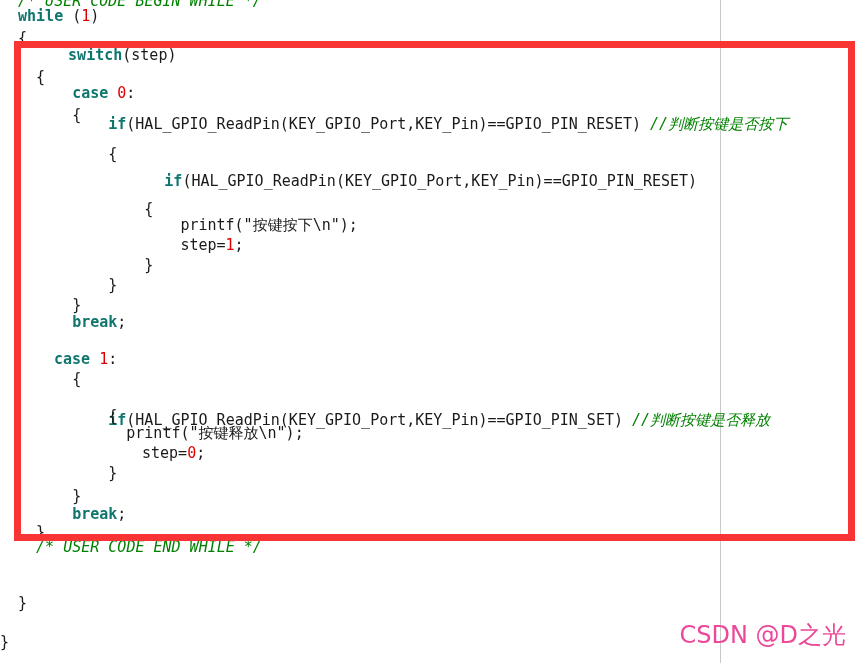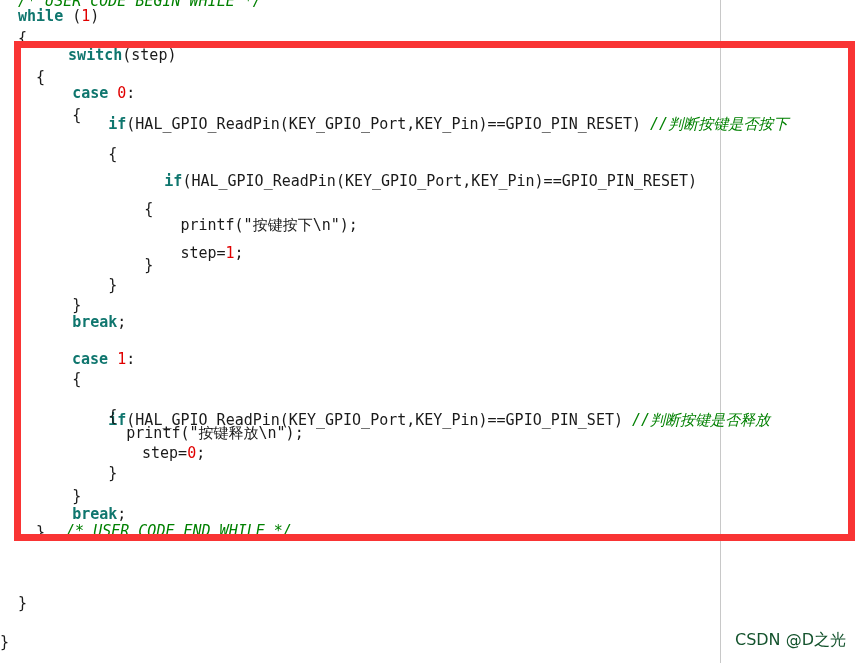--- a/index.html
+++ b/index.html
@@ -65,22 +65,22 @@
     z-index: 3;
     pointer-events: none;
   }
 
   
   #watermark {
     position: absolute;
     right: 16px;
     bottom: 12px;
     font-family: "DejaVu Sans", "Liberation Sans", sans-serif;
-    font-size: 16px;
-    color: #14532d;
+    font-size: 24px;
+    color: #ec4899;
     z-index: 4;
     white-space: pre;
   }
 </style>
 </head>
 <body>
 
 <div id="margin-guide" style="left: 720px; background: rgb(200, 200, 200);"></div>
 
 <div id="code-surface">
@@ -89,35 +89,35 @@
     <div class="code-line" style="top: 27px; left: 18.04px;"><span class="pln">{</span></div>
     <div class="code-line" style="top: 44px; left: 36.08px; margin-left: 32px;"><span class="kw">switch</span><span class="pln">(step)</span></div>
     <div class="code-line" style="top: 66px; left: 36.08px;"><span class="pln">{</span></div>
     <div class="code-line" style="top: 82px; left: 72.16px;"><span class="kw">case</span><span class="pln"> </span><span class="num">0</span><span class="pln">:</span></div>
     <div class="code-line" style="top: 104px; left: 72.16px;"><span class="pln">{</span></div>
     <div class="code-line" style="top: 113px; left: 108.24px;"><span class="kw">if</span><span class="pln">(HAL_GPIO_ReadPin(KEY_GPIO_Port,KEY_Pin)==GPIO_PIN_RESET) </span><span class="cmt">//判断按键是否按下</span></div>
     <div class="code-line" style="top: 143px; left: 108.24px;"><span class="pln">{</span></div>
     <div class="code-line" style="top: 170px; left: 144.32px; margin-left: 20px;"><span class="kw">if</span><span class="pln">(HAL_GPIO_ReadPin(KEY_GPIO_Port,KEY_Pin)==GPIO_PIN_RESET)</span></div>
     <div class="code-line" style="top: 198px; left: 144.32px;"><span class="pln">{</span></div>
     <div class="code-line" style="top: 214px; left: 180.4px;"><span class="pln">printf(</span><span class="str">"按键按下\n"</span><span class="pln">);</span></div>
-    <div class="code-line" style="top: 242px; left: 180.4px;"><span class="pln">step=</span><span class="num">1</span><span class="pln">;</span></div>
+    <div class="code-line" style="top: 234px; left: 180.4px;"><span class="pln">step=</span><span class="num">1</span><span class="pln">;</span></div>
     <div class="code-line" style="top: 254px; left: 144.32px;"><span class="pln">}</span></div>
     <div class="code-line" style="top: 274px; left: 108.24px;"><span class="pln">}</span></div>
     <div class="code-line" style="top: 294px; left: 72.16px;"><span class="pln">}</span></div>
     <div class="code-line" style="top: 311px; left: 72.16px;"><span class="kw">break</span><span class="pln">;</span></div>
-    <div class="code-line" style="top: 348px; left: 72px; text-align: right;"><span class="kw">case</span><span class="pln"> </span><span class="num">1</span><span class="pln">:</span></div>
+    <div class="code-line" style="top: 348px; left: 54px; text-align: right;"><span class="kw">case</span><span class="pln"> </span><span class="num">1</span><span class="pln">:</span></div>
     <div class="code-line" style="top: 368px; left: 72.16px;"><span class="pln">{</span></div>
     <div class="code-line" style="top: 385px; left: 108.24px; margin-top: 24px;"><span class="kw">if</span><span class="pln">(HAL_GPIO_ReadPin(KEY_GPIO_Port,KEY_Pin)==GPIO_PIN_SET) </span><span class="cmt">//判断按键是否释放</span></div>
     <div class="code-line" style="top: 405px; left: 108.24px;"><span class="pln">{</span></div>
     <div class="code-line" style="top: 422px; left: 126.28px;"><span class="pln">printf(</span><span class="str">"按键释放\n"</span><span class="pln">);</span></div>
     <div class="code-line" style="top: 442px; left: 142px;"><span class="pln">step=</span><span class="num">0</span><span class="pln">;</span></div>
     <div class="code-line" style="top: 462px; left: 108.24px;"><span class="pln">}</span></div>
     <div class="code-line" style="top: 485px; left: 72.16px;"><span class="pln">}</span></div>
     <div class="code-line" style="top: 503px; left: 72.16px;"><span class="kw">break</span><span class="pln">;</span></div>
     <div class="code-line" style="top: 521px; left: 36.08px;"><span class="pln">}</span></div>
-    <div class="code-line" style="top: 520px; left: 36.08px; margin-left: 30px;"><span class="cmt">/* USER CODE END WHILE */</span></div>
+    <div class="code-line" style="top: 536px; left: 36.08px;"><span class="cmt">/* USER CODE END WHILE */</span></div>
     <div class="code-line" style="top: 592px; left: 18.04px;"><span class="pln">}</span></div>
     <div class="code-line" style="top: 631px; left: 0px;"><span class="pln">}</span></div>
   </div>
 
 <div id="red-box" style="left: 14px; top: 41px; width: 841px; height: 500px; border-width: 7px; border-color: rgb(249, 52, 52);"></div>
 
 <div id="watermark">CSDN @D之光</div>
 
 </body></html>

